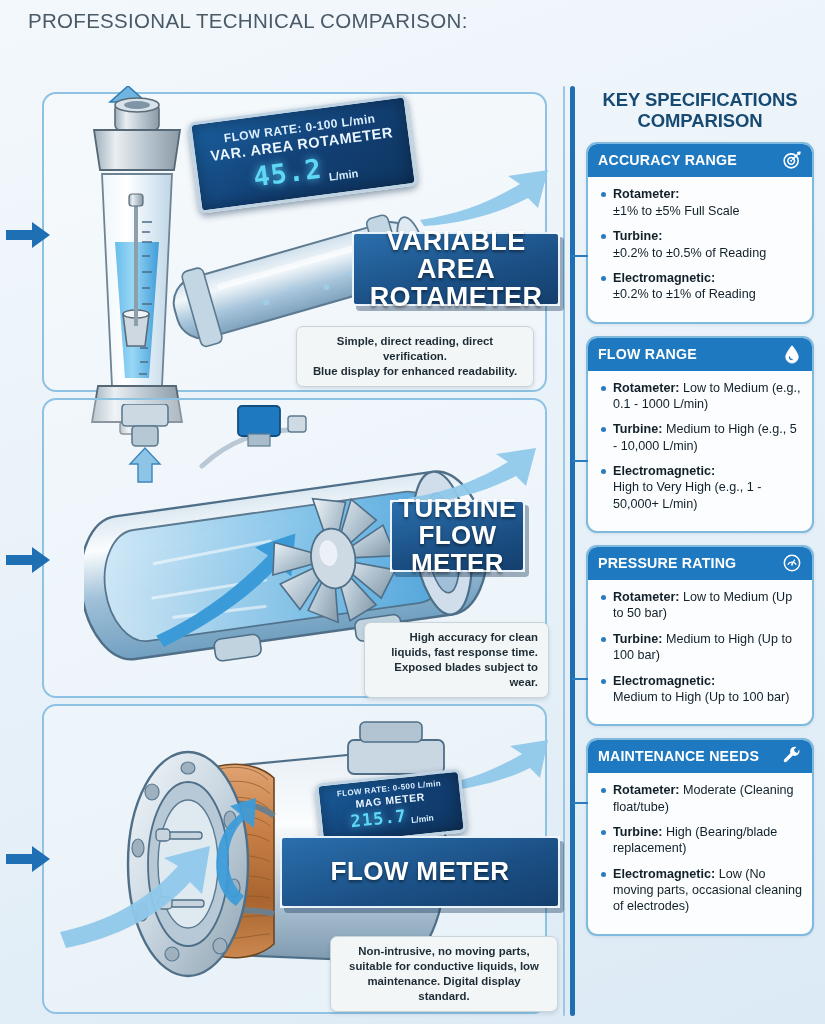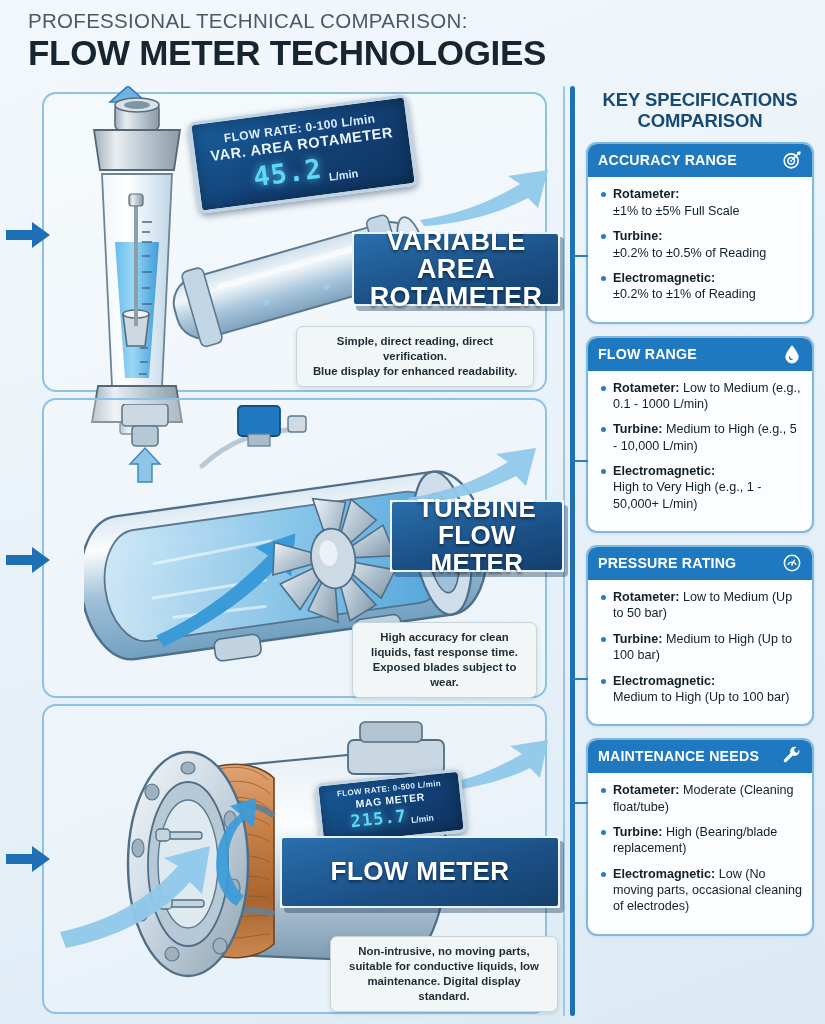--- a/index.html
+++ b/index.html
@@ -102,21 +102,21 @@
     position: absolute;
     background: linear-gradient(165deg, #2a6fad 0%, #1b4f84 60%, #143f6d 100%);
     border: 2px solid #e8f2fa; border-radius: 4px;
     box-shadow: 4px 5px 0 rgba(18,52,88,.38);
     color: #ffffff; text-align: center;
     font-weight: 700; letter-spacing: .4px; line-height: 1.04;
     display: flex; flex-direction: column; align-items: center; justify-content: center;
     text-shadow: 0 2px 3px rgba(0,0,0,.45);
   }
   #banner-rotameter { left: 352px; top: 206px; width: 208px; height: 74px; font-size: 27px; margin-top: 26px; }
-  #banner-turbine   { left: 390px; top: 500px; width: 174px; height: 72px; font-size: 26px; }
+  #banner-turbine   { left: 390px; top: 500px; width: 135px; height: 72px; font-size: 26px; }
   #banner-electro   { left: 280px; top: 836px; width: 280px; height: 72px; font-size: 26px; }
 
   .banner-corner {
     position: absolute; width: 11px; height: 11px;
     border: 2px solid #f0f7fc;
   }
   .bc-tl { left: -2px; top: -2px; border-right: none; border-bottom: none; }
   .bc-tr { right: -2px; top: -2px; border-left: none; border-bottom: none; }
   .bc-bl { left: -2px; bottom: -2px; border-right: none; border-top: none; }
   .bc-br { right: -2px; bottom: -2px; border-left: none; border-top: none; }
@@ -124,21 +124,21 @@
   
   .caption {
     position: absolute;
     background: #f3f6f7; border: 1px solid #c8d4da; border-radius: 7px;
     box-shadow: 0 2px 4px rgba(30,60,90,.14);
     color: #1d2b34; font-size: 11.4px; font-weight: 700;
     line-height: 1.32; text-align: center;
     padding: 7px 10px;
   }
   #caption-rotameter { left: 296px; top: 326px; width: 238px; }
-  #caption-turbine   { left: 352px; top: 622px; width: 185px; }
+  #caption-turbine   { left: 364px; top: 622px; width: 185px; text-align: right; }
   #caption-electro   { left: 330px; top: 936px; width: 228px; }
 
   
   .right-col { position: absolute; left: 586px; top: 90px; width: 228px; }
   .kicker {
     text-align: center; color: #174a73;
     font-size: 18.5px; font-weight: 700; line-height: 1.12;
     letter-spacing: -.1px; margin-bottom: 11px;
   }
   .spec-card {
@@ -173,21 +173,20 @@
     border-top: 2px solid #2a7cc0; border-bottom: 2px solid #2a7cc0;
   }
 </style>
 </head>
 <body>
 
 <div id="page">
 
   <div class="title-block">
     <div class="title-sup">PROFESSIONAL TECHNICAL COMPARISON:</div>
-    <div class="title-main">FLOW METER TECHNOLOGIES</div>
   </div>
 
   <div class="col-divider thin"></div>
   <div class="col-divider"></div>
 
   <div class="panel" id="panel-rotameter"></div>
 
   <div class="flow-in" style="left:6px; top:222px;">
     <svg width="44" height="26" viewBox="0 0 44 26">
       <path d="M0 8 H26 V0 L44 13 L26 26 V18 H0 Z" fill="#1f6fb5"></path>

